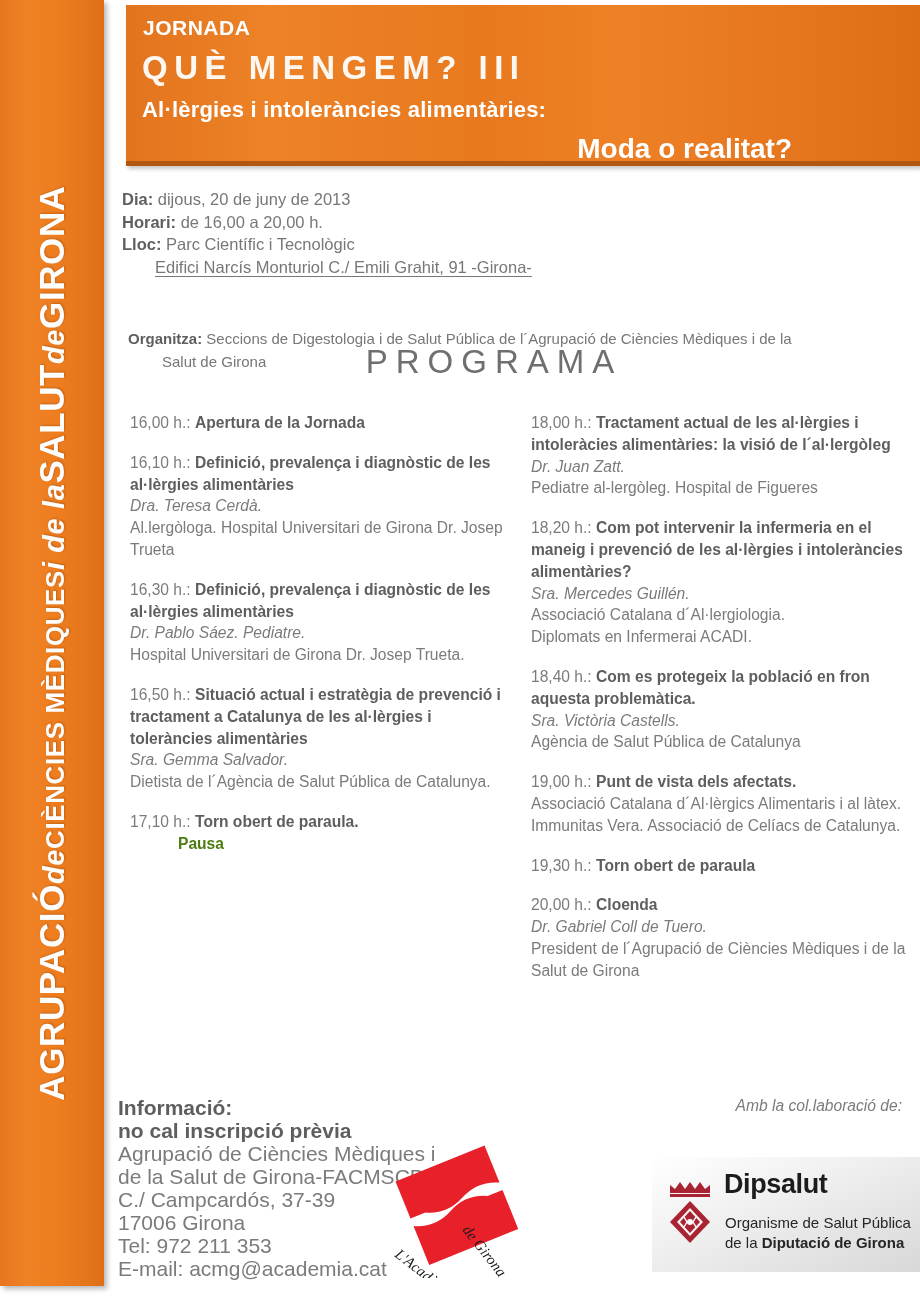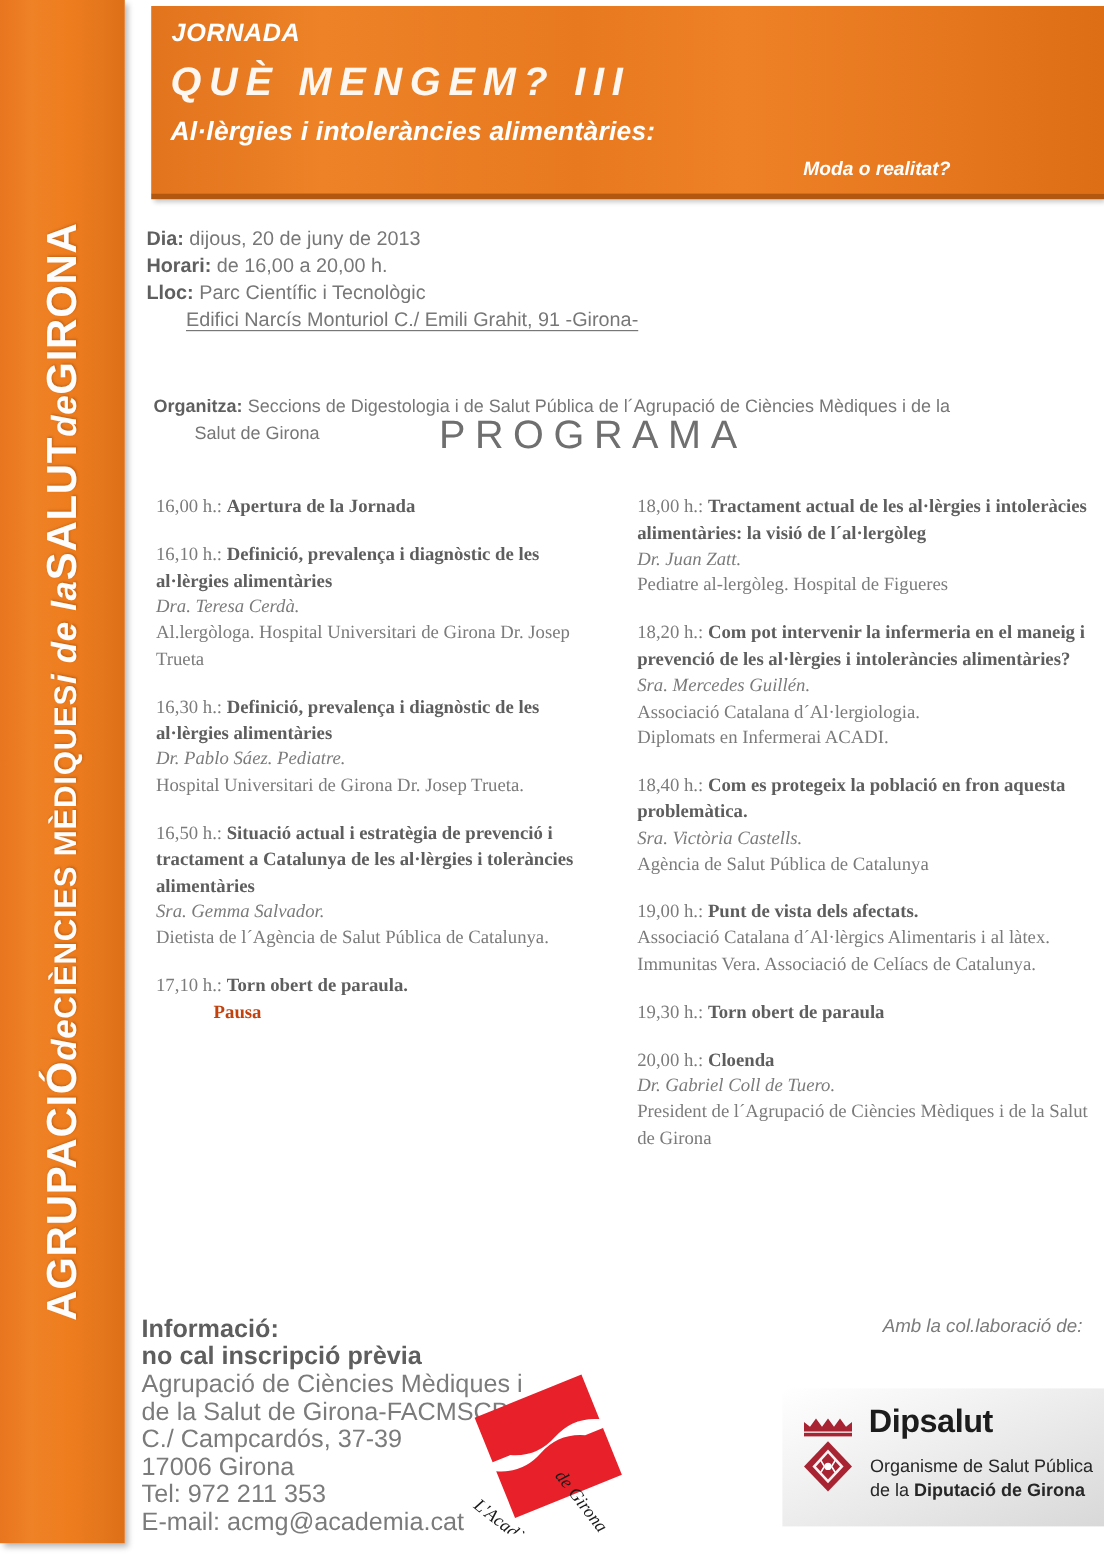--- a/index.html
+++ b/index.html
@@ -73,21 +73,20 @@
     background: linear-gradient(to right,
               #e2741d 0%,
               #ed8227 18%,
               #e8791f 45%,
               #ee8026 62%,
               #e5761d 85%,
               #dd6e16 100%);
     border-bottom: 5px solid #b25710;
     box-sizing: border-box;
     box-shadow: 2px 3px 4px rgba(0,0,0,0.22);
-    font-style: italic;
   }
   .banner .jornada {
     position: absolute;
     left: 17px;
     top: 11px;
     font-size: 21px;
     font-weight: bold;
     color: #ffffff;
     letter-spacing: 0.5px;
   }
@@ -106,21 +105,21 @@
     top: 92px;
     font-size: 22px;
     font-weight: bold;
     color: #ffffff;
     letter-spacing: 0.2px;
   }
   .banner .tagline {
     position: absolute;
     right: 128px;
     top: 128px;
-    font-size: 16px;
+    font-size: 28px;
     font-weight: bold;
     color: #ffffff;
     text-align: right;
   }
 
   
   .details {
     position: absolute;
     left: 122px;
     top: 188px;
@@ -163,31 +162,30 @@
     color: #6f6f6f;
   }
 
   
   .col {
     position: absolute;
     top: 412px;
     font-size: 15.6px;
     line-height: 21.8px;
     color: #7b7b7b;
-    font-family: Liberation Serif, serif;
   }
   .col-left  { left: 130px; width: 375px; }
   .col-right { left: 531px; width: 380px; }
 
   .entry { margin-bottom: 18px; }
   .entry .time   { color: #7b7b7b; }
   .entry .title  { font-weight: bold; color: #5e5e5e; }
   .entry .person { font-style: italic; color: #7b7b7b; display: block; }
   .entry .affil  { color: #7b7b7b; display: block; }
-  .entry .pausa  { font-weight: bold; color: #c2410c; display: block; padding-left: 48px; }
+  .entry .pausa  { font-weight: bold; color: #4d7c0f; display: block; padding-left: 48px; }
 
   
   .info {
     position: absolute;
     left: 118px;
     top: 1096px;
     font-size: 21px;
     line-height: 23px;
     color: #7b7b7b;
   }

